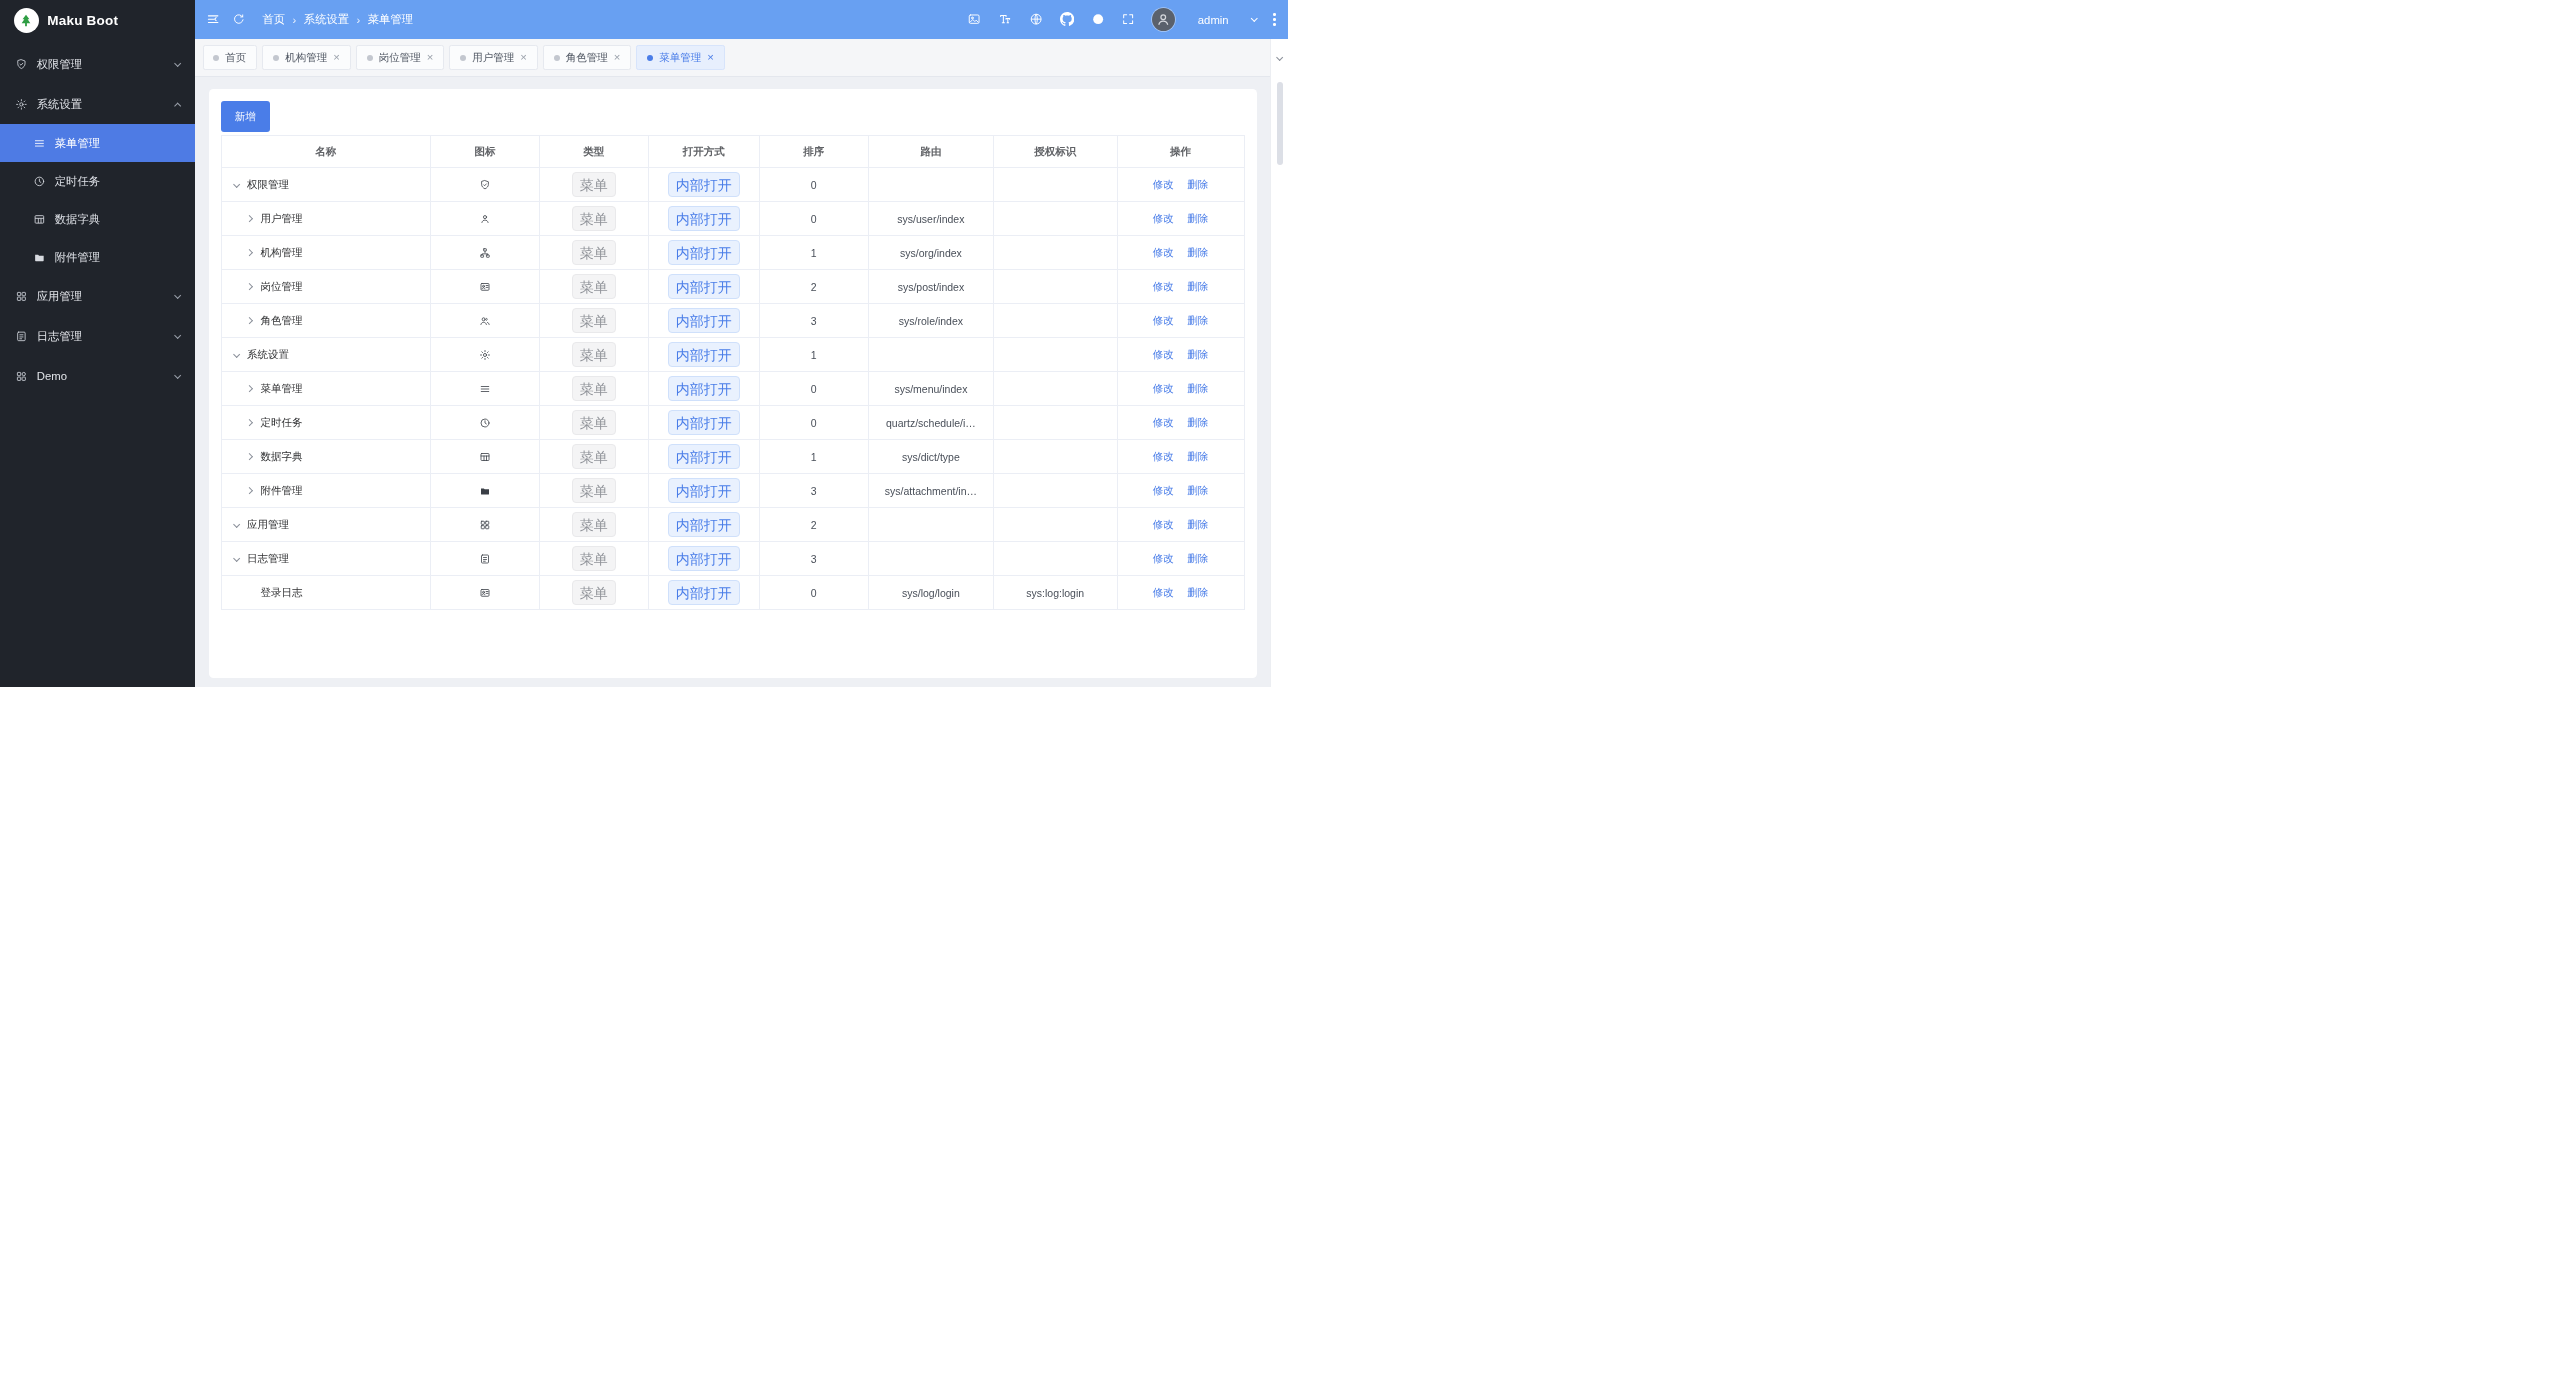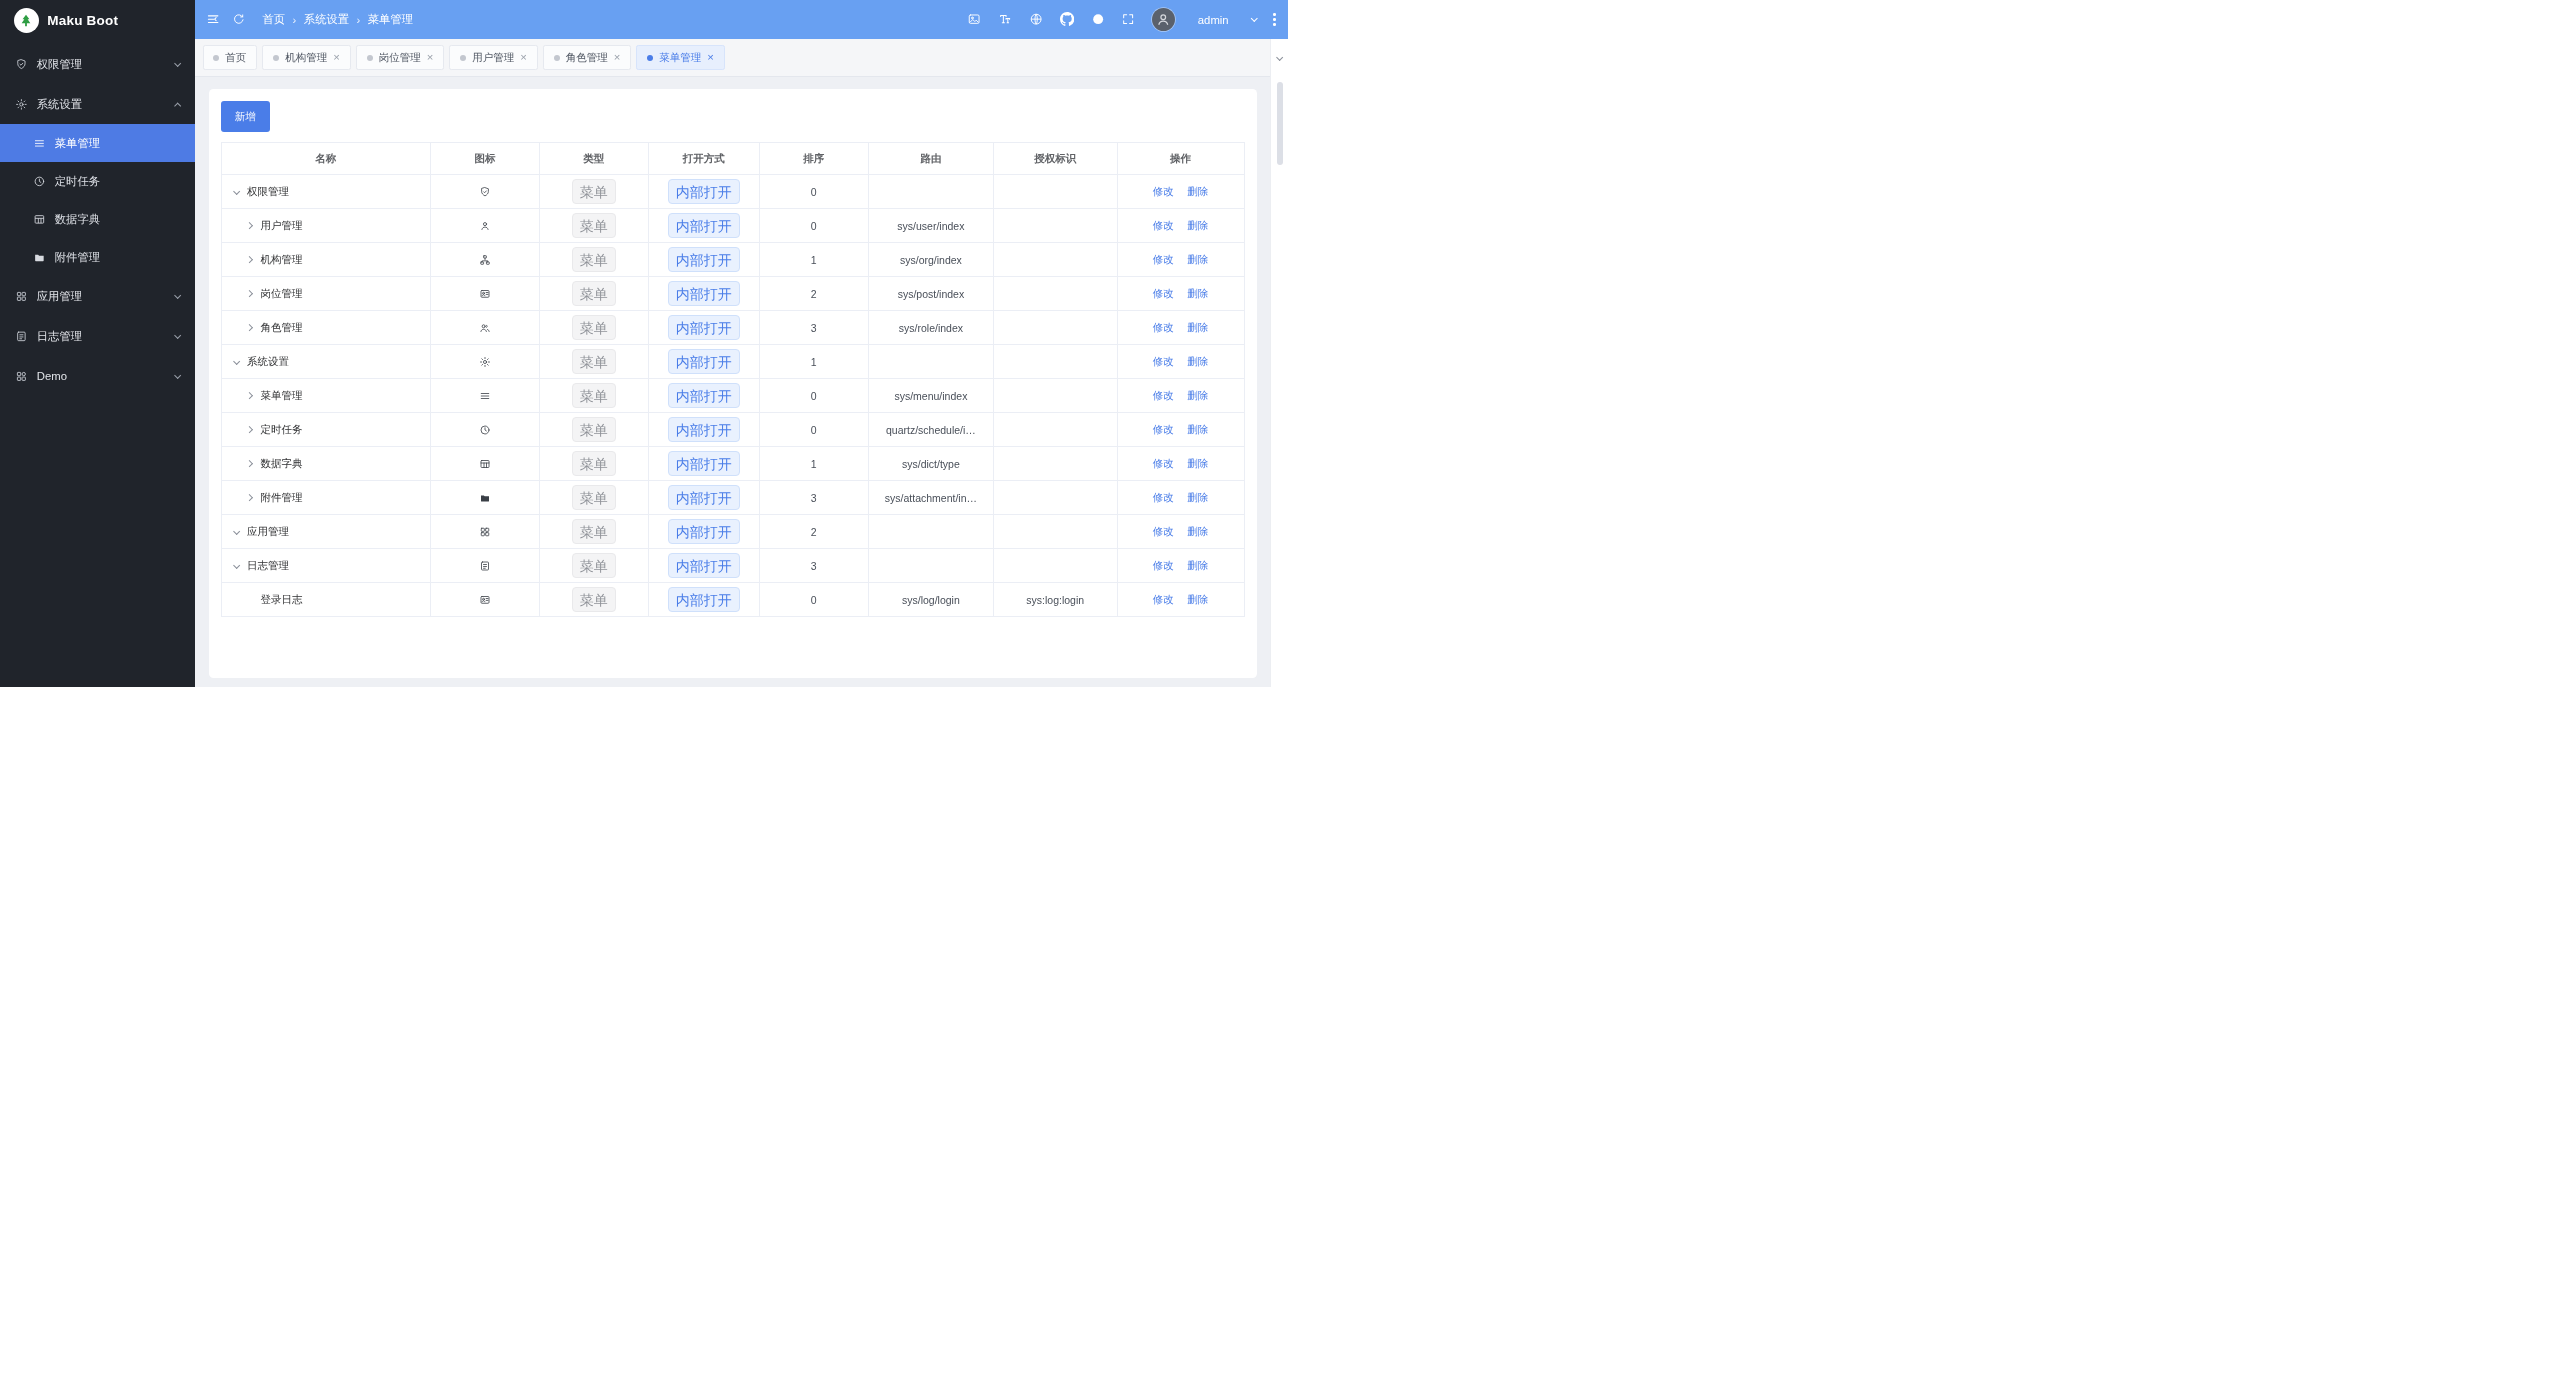--- a/index.html
+++ b/index.html
@@ -65,21 +65,21 @@
   .right-rail{width:18px;flex:none;background:#fff;border-left:0.8px solid #eceef2;display:flex;flex-direction:column;align-items:center}
   .rail-chevron{height:38px;display:flex;align-items:center;justify-content:center;cursor:pointer;width:100%}
   .chev-gray{width:5.3px;height:5.3px;border-right:1.2px solid #8a8f99;border-bottom:1.2px solid #8a8f99;display:inline-block;transform:rotate(45deg)}
   .rail-thumb{width:6px;height:83px;border-radius:3px;background:#dcdfe6;margin-top:4.5px}
 
   
   .content{flex:1;background:var(--content-bg);padding:12px 13.5px 9px;min-height:0}
   .card{background:#fff;border-radius:4.5px;padding:12px 12px 7.5px;height:100%;overflow:hidden}
   .btn-primary{display:inline-flex;align-items:center;justify-content:center;background:var(--primary);color:#fff;border:none;border-radius:3px;height:31px;padding:0 14.3px;font-size:10.5px;cursor:pointer;font-family:inherit}
 
-  table{width:100%;border-collapse:collapse;table-layout:fixed;margin-top:10px;font-size:10.5px}
+  table{width:100%;border-collapse:collapse;table-layout:fixed;margin-top:3px;font-size:10.5px}
   th,td{border:0.8px solid #ebeef5;text-align:center;padding:0 6px;white-space:nowrap;overflow:hidden;text-overflow:ellipsis}
   th{height:32px;font-weight:bold;color:#606266;background:#fff}
   td{height:34px;color:#303133}
   td.cell-route,td.cell-auth,td.cell-sort{color:#494f59}
   .name-wrap{display:flex;align-items:center;text-align:left}
   .caret{width:5.3px;height:5.3px;border-right:1.1px solid #8a8f99;border-bottom:1.1px solid #8a8f99;display:inline-block;margin-right:8.3px;flex:none;cursor:pointer}
   .caret.down{transform:rotate(45deg)}
   .caret.right{transform:rotate(-45deg)}
   .caret.none{visibility:hidden}
   .row-icon{display:inline-flex;align-items:center;justify-content:center;color:#3a3f46;vertical-align:middle}

